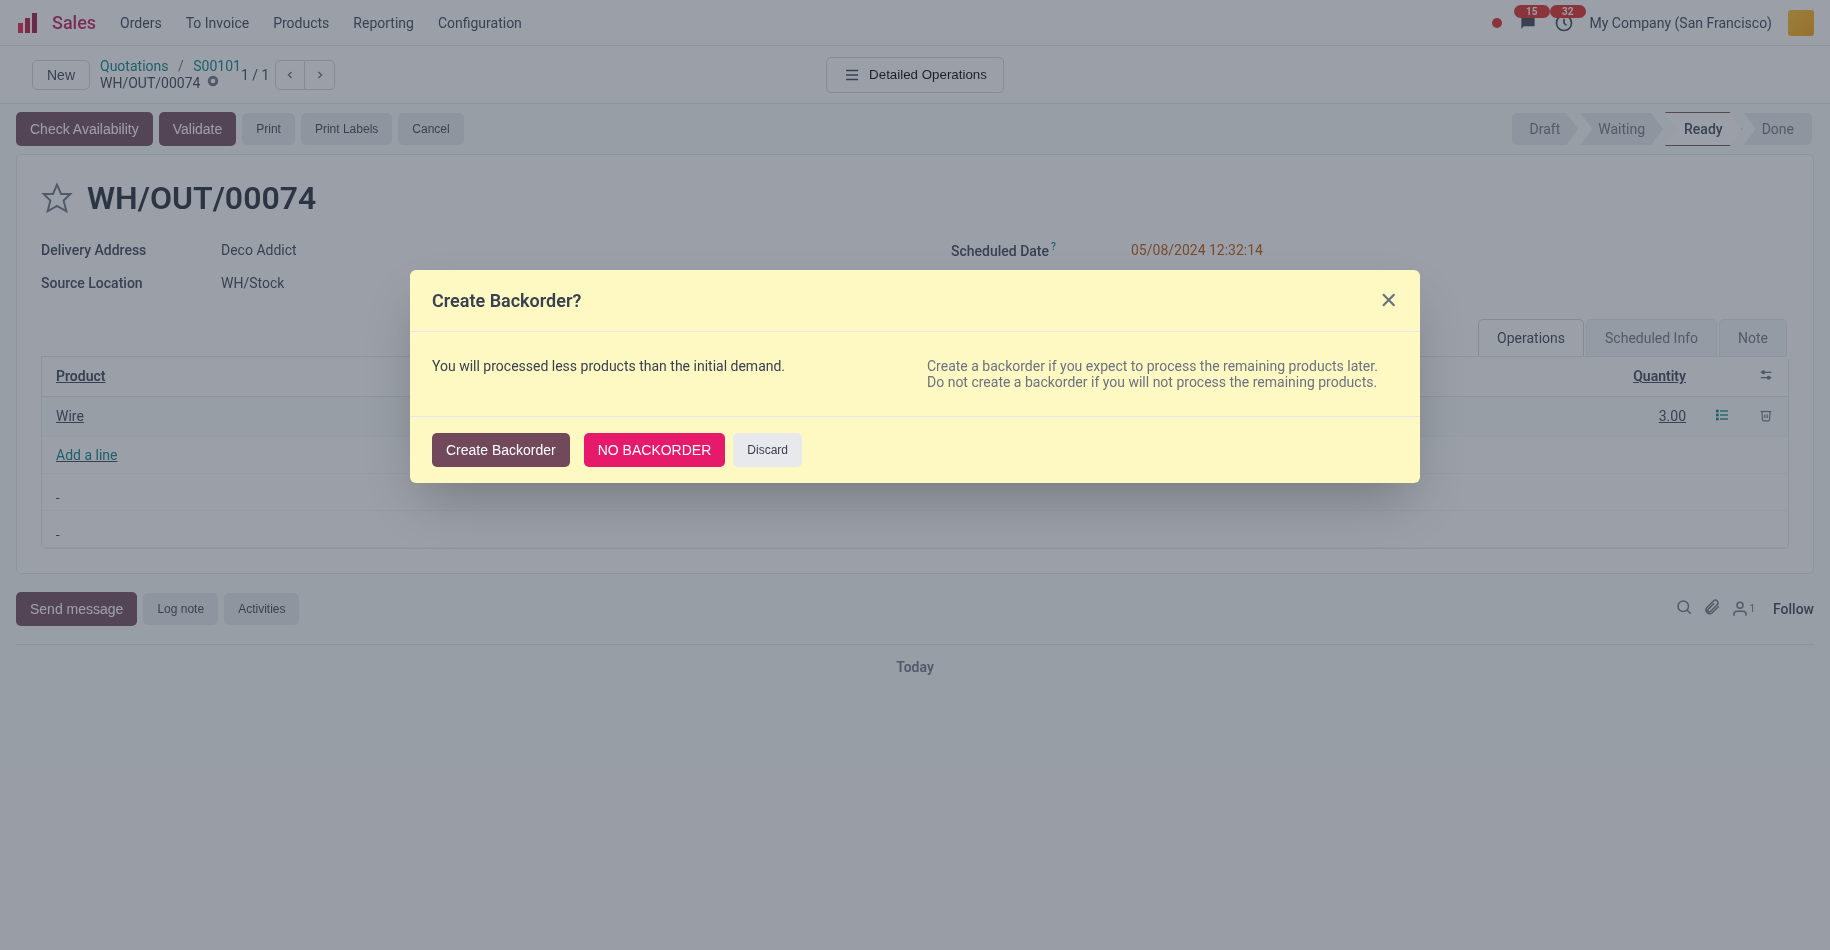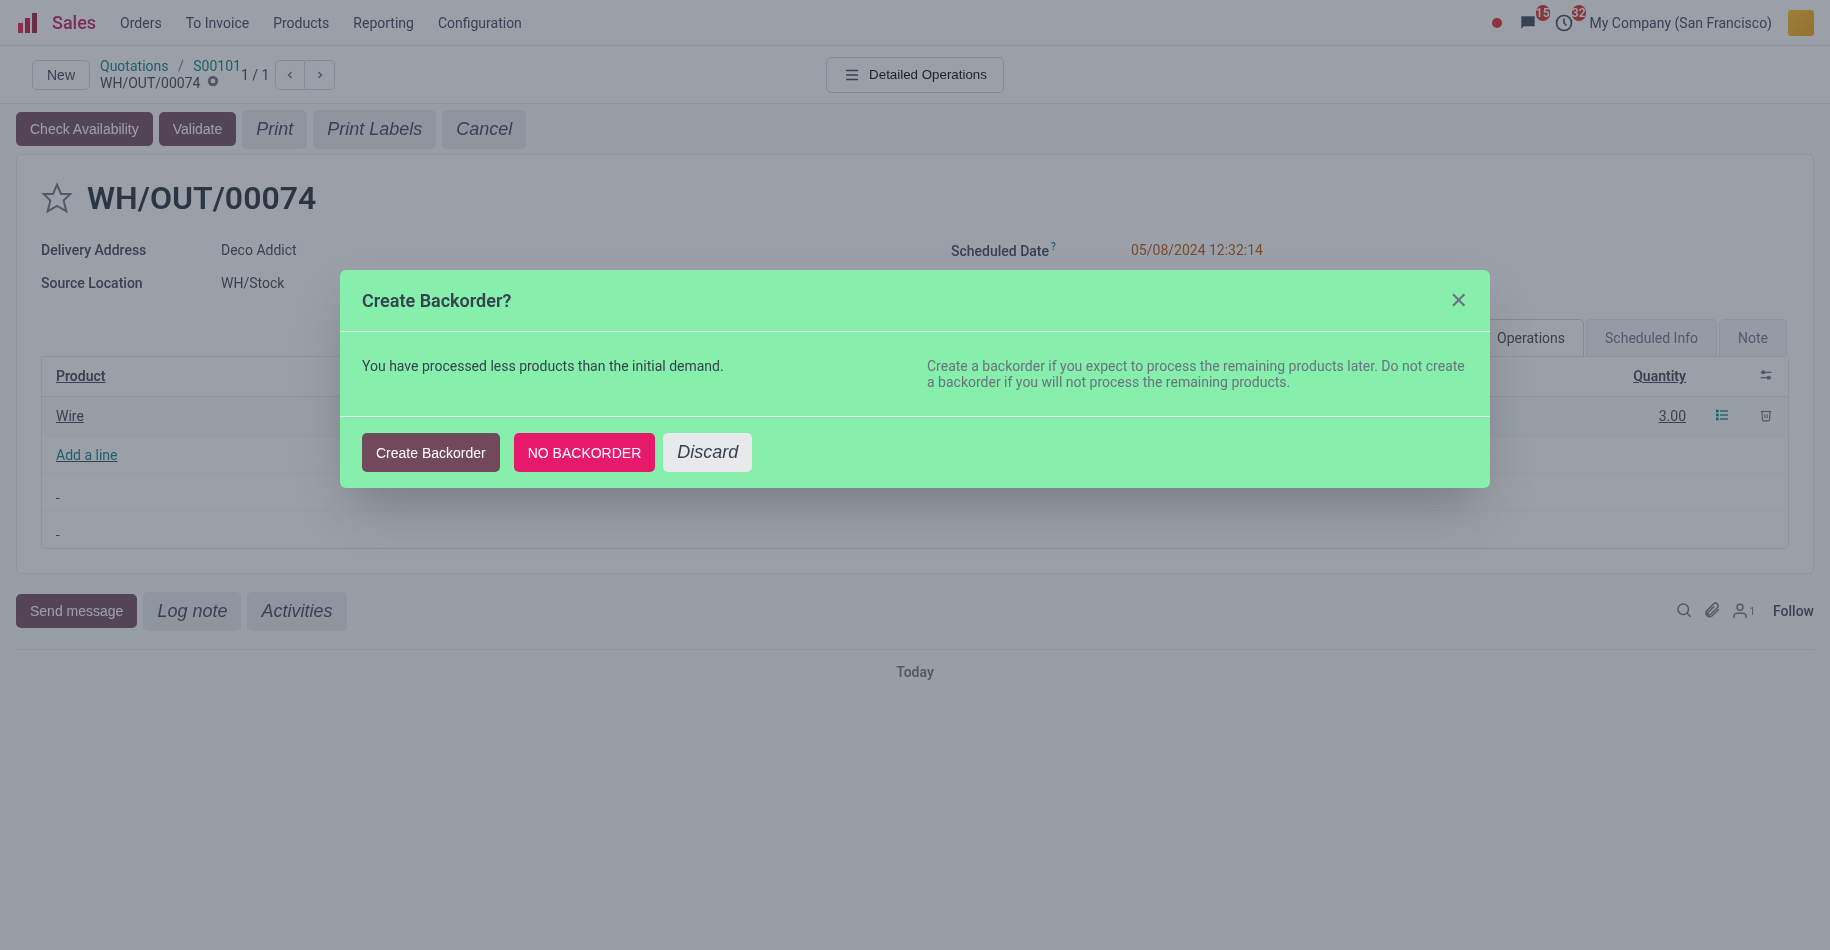--- a/index.html
+++ b/index.html
@@ -7,21 +7,21 @@
     
     
     .top-nav { display: flex; align-items: center; height: 46px; background: #fff; border-bottom: 1px solid #e5e7eb; padding: 0 16px; }
     .top-nav .logo { width: 24px; height: 24px; margin-right: 12px; }
     .top-nav .app-name { font-size: 18px; font-weight: 500; color: #be185d; margin-right: 24px; }
     .top-nav .menu-item { color: #374151; margin-right: 24px; cursor: pointer; }
     .top-nav .spacer { flex: 1; }
     .top-nav .right-item { margin-left: 16px; display: flex; align-items: center; }
     .status-dot { width: 10px; height: 10px; border-radius: 50%; background: #dc2626; }
     .chat-icon { position: relative; }
-    .badge { position: absolute; top: -8px; right: -12px; background: #dc2626; color: #fff; font-size: 12px; padding: 1px 0; border-radius: 10px; font-weight: 600; }
+    .badge { position: absolute; top: -8px; right: -12px; background: #dc2626; color: #fff; font-size: 10px; padding: 1px 12px; border-radius: 10px; font-weight: 600; }
     .company-name { color: #374151; }
     .avatar { width: 26px; height: 26px; border-radius: 3px; background: linear-gradient(135deg, #fbbf24, #f59e0b); }
     
     
     .control-bar { display: flex; align-items: center; height: 58px; background: #fff; padding: 0 32px; border-bottom: 1px solid #e5e7eb; }
     .btn-outline { border: 1px solid #d1d5db; background: #fff; padding: 6px 14px; border-radius: 5px; cursor: pointer; font-size: 14px; color: #374151; }
     .breadcrumb-box { margin-left: 10px; }
     .breadcrumb-box a { color: #017e84; text-decoration: none; }
     .breadcrumb-box .sep { color: #6b7280; margin: 0 6px; }
     .breadcrumb-box .current { color: #374151; display: flex; align-items: center; }
@@ -30,21 +30,21 @@
     .detailed-ops svg { margin-right: 8px; }
     .pager { display: flex; align-items: center; color: #374151; }
     .pager .btn-nav { border: 1px solid #d1d5db; background: #fff; width: 30px; height: 30px; display: flex; align-items: center; justify-content: center; cursor: pointer; }
     .pager .btn-nav:first-of-type { border-radius: 5px 0 0 5px; }
     .pager .btn-nav:last-of-type { border-radius: 0 5px 5px 0; border-left: none; }
     .pager-text { margin-right: 6px; }
     
     
     .action-bar { display: flex; align-items: center; height: 50px; background: #f9fafb; padding: 0 16px; }
     .btn-primary { background: #71495b; color: #fff; border: none; padding: 9px 14px; border-radius: 5px; cursor: pointer; font-size: 14px; margin-right: 6px; }
-    .btn-secondary { background: #e7e9ed; color: #374151; border: none; padding: 9px 14px; border-radius: 5px; cursor: pointer; font-size: 18px; margin-right: 6px; font-style: italic; }
+    .btn-secondary { background: #e7e9ed; color: #374151; border: none; padding: 9px 14px; border-radius: 5px; cursor: pointer; font-size: 12px; margin-right: 6px; }
     .status-arrows { margin-left: auto; display: flex; align-items: center; }
     .status-step { padding: 8px 18px; background: #e7e9ed; color: #6b7280; position: relative; margin-right: 2px; clip-path: polygon(0 0, calc(100% - 12px) 0, 100% 50%, calc(100% - 12px) 100%, 0 100%, 12px 50%); }
     .status-step:first-child { clip-path: polygon(0 0, calc(100% - 12px) 0, 100% 50%, calc(100% - 12px) 100%, 0 100%); border-radius: 5px 0 0 5px; }
     .status-step:last-child { clip-path: polygon(0 0, 100% 0, 100% 100%, 0 100%, 12px 50%); border-radius: 0 5px 5px 0; }
     .status-step.active { background: #fff; color: #374151; border: 1px solid #71495b; font-weight: 500; }
     
     
     .form-sheet { background: #fff; margin: 0 16px; border: 1px solid #e5e7eb; border-radius: 5px; padding: 24px; }
     .title-row { display: flex; align-items: center; margin-bottom: 24px; }
     .star { width: 32px; height: 32px; margin-right: 14px; }
@@ -71,21 +71,21 @@
     
     
     .chatter-bar { display: flex; align-items: center; margin: 18px 16px; }
     .chatter-bar .spacer { flex: 1; }
     .chatter-bar .icon-btn { margin-left: 10px; color: #6b7280; cursor: pointer; }
     .follow-link { color: #374151; cursor: pointer; margin-left: 18px; font-weight: 500; }
     .chatter-sep { text-align: center; color: #6b7280; font-weight: 600; border-top: 1px solid #e5e7eb; margin: 0 16px; padding-top: 14px; }
     
     
     .overlay { position: absolute; inset: 0; background: rgba(55, 65, 81, 0.5); display: flex; align-items: flex-start; justify-content: center; padding-top: 270px; }
-    .modal { background: #86efac; width: 1150px; border-radius: 6px; box-shadow: 0 25px 50px -12px rgba(0,0,0,0.25); }
+    .modal { background: #fef9c3; width: 1010px; border-radius: 6px; box-shadow: 0 25px 50px -12px rgba(0,0,0,0.25); }
     .modal-header { display: flex; align-items: center; justify-content: space-between; padding: 18px 22px; border-bottom: 1px solid #e5e7eb; }
     .modal-header h2 { font-size: 18px; font-weight: 600; color: #374151; }
     .modal-close { cursor: pointer; color: #6b7280; font-size: 22px; }
     .modal-body { display: grid; grid-template-columns: 1fr 1fr; gap: 24px; padding: 26px 22px; }
     .modal-body .left { color: #374151; }
     .modal-body .right-col { color: #6b7280; }
     .modal-footer { padding: 16px 22px; border-top: 1px solid #e5e7eb; display: flex; gap: 8px; }
     .btn-danger { background: #e7196b; color: #fff; border: none; padding: 9px 14px; border-radius: 5px; cursor: pointer; font-size: 14px; font-weight: 500; }
   </style>
 </head>
@@ -166,20 +166,26 @@
     </div>
   </div>
 </div>
 
 <div class="action-bar">
   <button class="btn-primary">Check Availability</button>
   <button class="btn-primary">Validate</button>
   <button class="btn-secondary">Print</button>
   <button class="btn-secondary">Print Labels</button>
   <button class="btn-secondary">Cancel</button>
+  <div class="status-arrows">
+    <div class="status-step">Draft</div>
+    <div class="status-step">Waiting</div>
+    <div class="status-step active">Ready</div>
+    <div class="status-step">Done</div>
+  </div>
 </div>
 
 <div class="form-sheet">
   <div class="title-row">
     <svg class="star" viewBox="0 0 24 24" fill="none" stroke="#6b7280" stroke-width="1.5">
         <polygon points="12 2 15 9 22 9 17 14 19 22 12 18 5 22 7 14 2 9 9 9"></polygon>
       </svg>
     <h1>WH/OUT/00074</h1>
   </div>
   <div class="field-grid">
@@ -280,21 +286,21 @@
 </div>
 <div class="chatter-sep">Today</div>
 
 <div class="overlay">
   <div class="modal">
     <div class="modal-header">
       <h2>Create Backorder?</h2>
       <span class="modal-close">✕</span>
     </div>
     <div class="modal-body">
-      <div class="left">You have processed less products than the initial demand.</div>
+      <div class="left">You will processed less products than the initial demand.</div>
       <div class="right-col">Create a backorder if you expect to process the remaining products later. Do not create a backorder if you will not process the remaining products.</div>
     </div>
     <div class="modal-footer">
       <button class="btn-primary">Create Backorder</button>
       <button class="btn-danger">NO BACKORDER</button>
       <button class="btn-secondary">Discard</button>
     </div>
   </div>
 </div>
 

